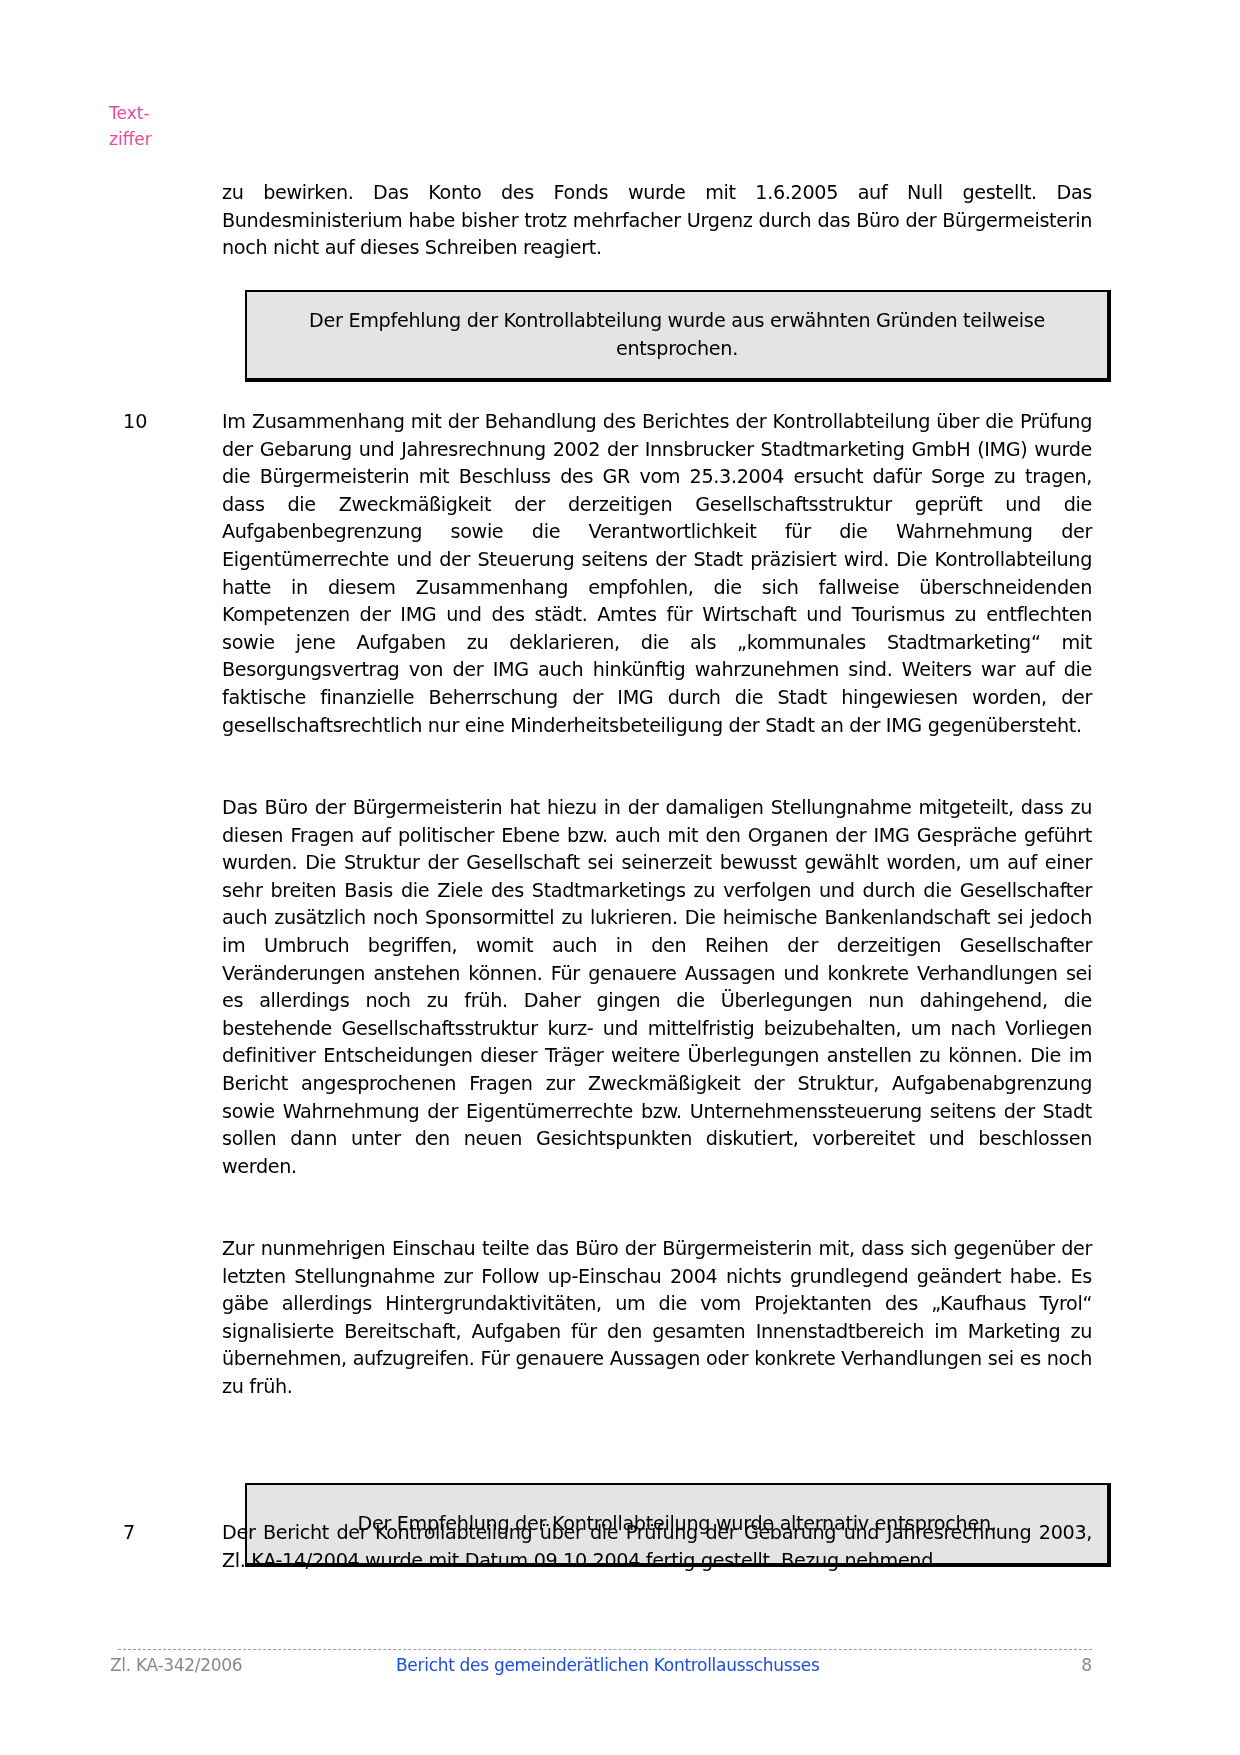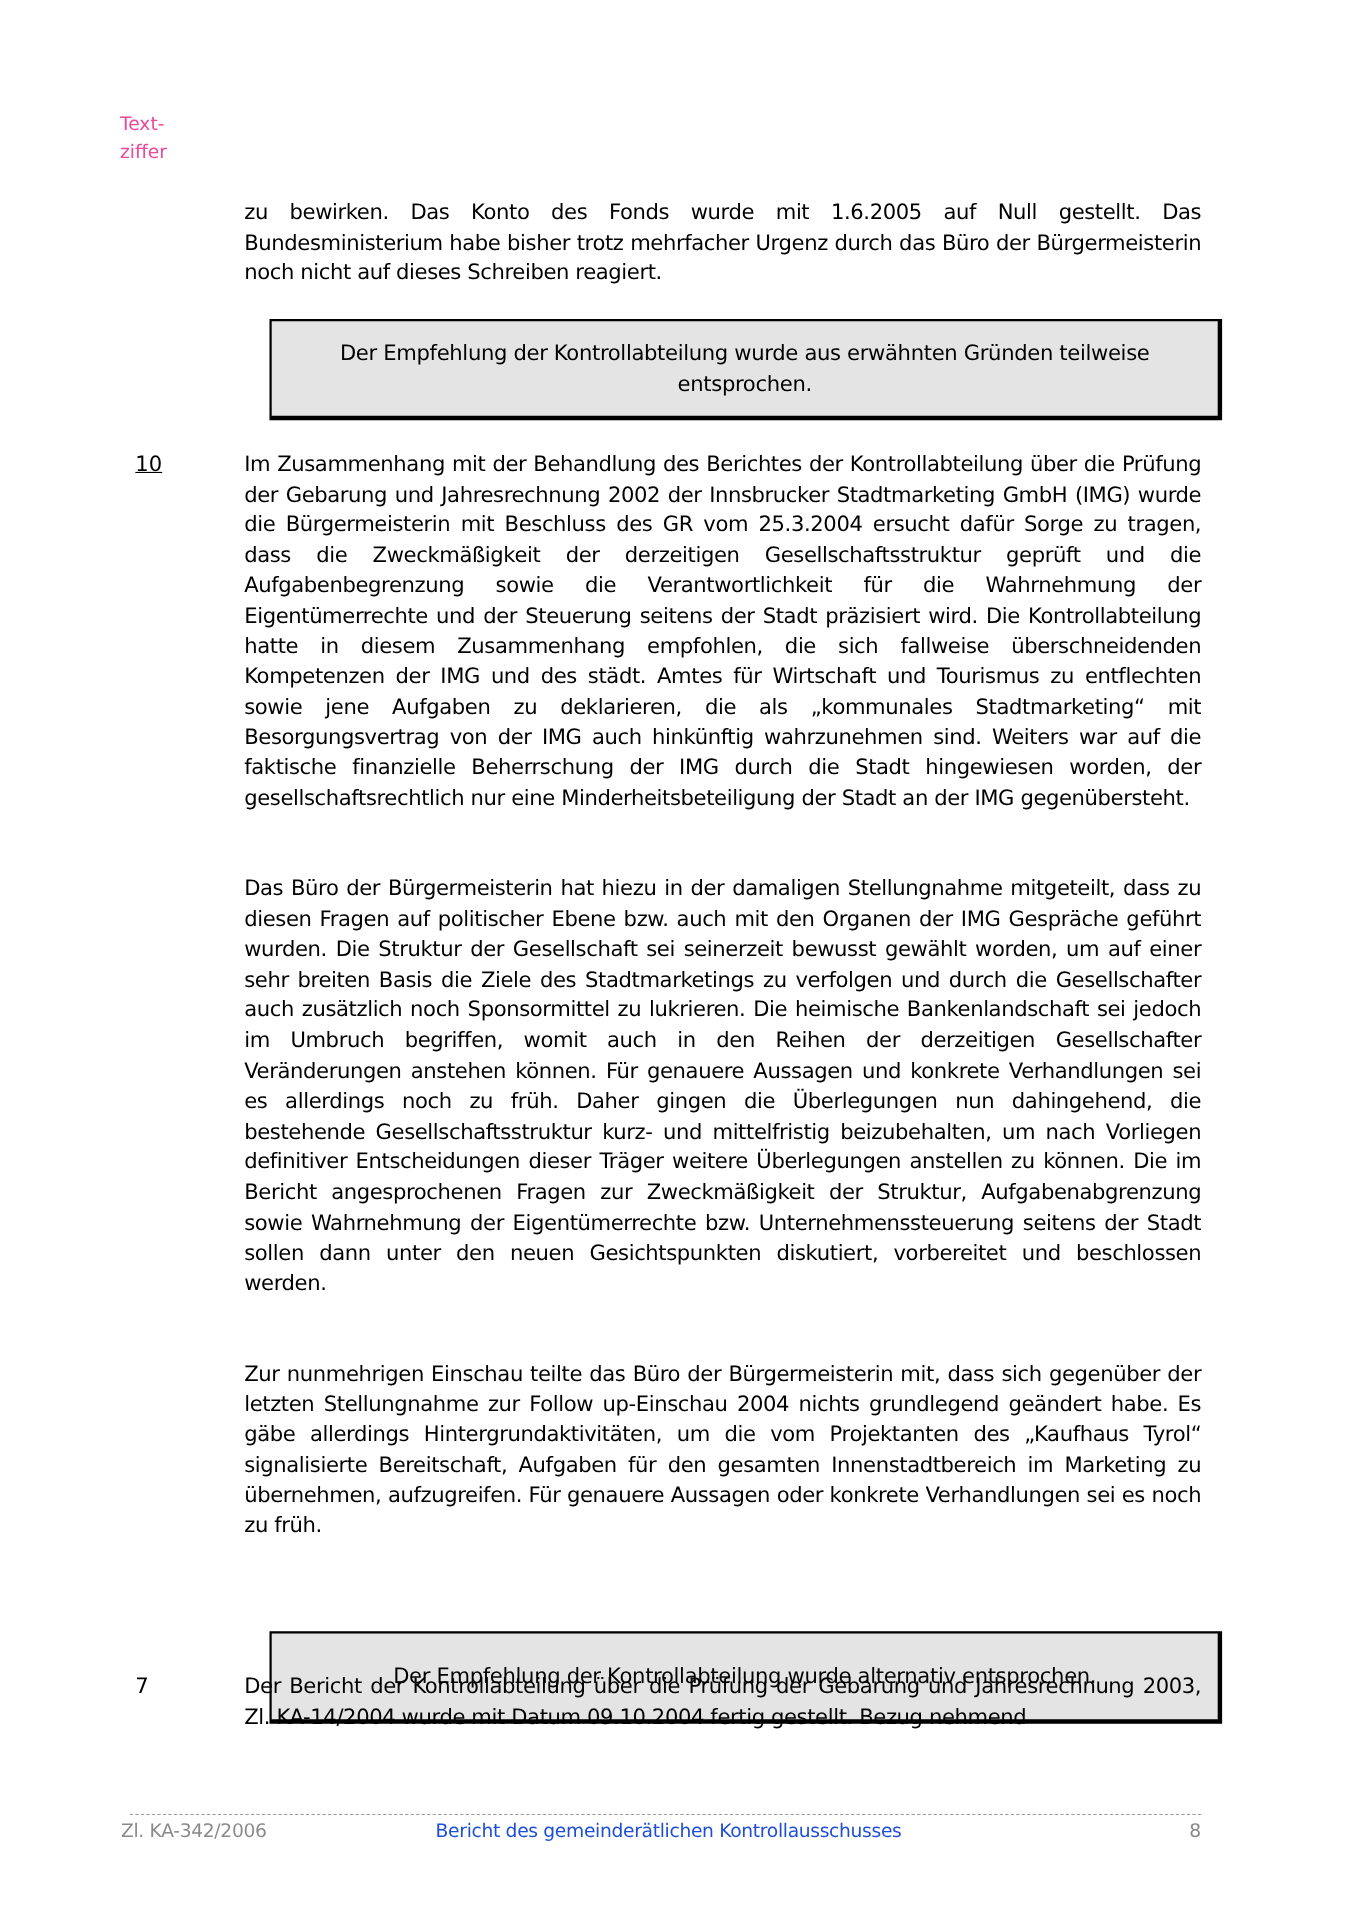--- a/index.html
+++ b/index.html
@@ -55,21 +55,21 @@
   <div>Text-</div>
   <div>ziffer</div>
 </div>
 
 <div class="para" style="top:179px;">zu bewirken. Das Konto des Fonds wurde mit 1.6.2005 auf Null gestellt. Das Bundesministerium habe bisher trotz mehrfacher Urgenz durch das Büro der Bürgermeisterin noch nicht auf dieses Schreiben reagiert.</div>
 
 <div class="box" style="top:290px; height:92px;">
   <span>Der Empfehlung der Kontrollabteilung wurde aus erwähnten Gründen teilweise entsprochen.</span>
 </div>
 
-<div class="tz" style="top:408px;text-decoration:underline;">10</div>
+<div class="tz" style="top:408px;">10</div>
 <div class="para" style="top:408px;">Im Zusammenhang mit der Behandlung des Berichtes der Kontrollabteilung über die Prüfung der Gebarung und Jahresrechnung 2002 der Innsbrucker Stadtmarketing GmbH (IMG) wurde die Bürgermeisterin mit Beschluss des GR vom 25.3.2004 ersucht dafür Sorge zu tragen, dass die Zweckmäßigkeit der derzeitigen Gesellschaftsstruktur geprüft und die Aufgabenbegrenzung sowie die Verantwortlichkeit für die Wahrnehmung der Eigentümerrechte und der Steuerung seitens der Stadt präzisiert wird. Die Kontrollabteilung hatte in diesem Zusammenhang empfohlen, die sich fallweise überschneidenden Kompetenzen der IMG und des städt. Amtes für Wirtschaft und Tourismus zu entflechten sowie jene Aufgaben zu deklarieren, die als „kommunales Stadtmarketing“ mit Besorgungsvertrag von der IMG auch hinkünftig wahrzunehmen sind. Weiters war auf die faktische finanzielle Beherrschung der IMG durch die Stadt hingewiesen worden, der gesellschaftsrechtlich nur eine Minderheitsbeteiligung der Stadt an der IMG gegenübersteht.</div>
 <div class="para" style="top:794px;">Das Büro der Bürgermeisterin hat hiezu in der damaligen Stellungnahme mitgeteilt, dass zu diesen Fragen auf politischer Ebene bzw. auch mit den Organen der IMG Gespräche geführt wurden. Die Struktur der Gesellschaft sei seinerzeit bewusst gewählt worden, um auf einer sehr breiten Basis die Ziele des Stadtmarketings zu verfolgen und durch die Gesellschafter auch zusätzlich noch Sponsormittel zu lukrieren. Die heimische Bankenlandschaft sei jedoch im Umbruch begriffen, womit auch in den Reihen der derzeitigen Gesellschafter Veränderungen anstehen können. Für genauere Aussagen und konkrete Verhandlungen sei es allerdings noch zu früh. Daher gingen die Überlegungen nun dahingehend, die bestehende Gesellschaftsstruktur kurz- und mittelfristig beizubehalten, um nach Vorliegen definitiver Entscheidungen dieser Träger weitere Überlegungen anstellen zu können. Die im Bericht angesprochenen Fragen zur Zweckmäßigkeit der Struktur, Aufgabenabgrenzung sowie Wahrnehmung der Eigentümerrechte bzw. Unternehmenssteuerung seitens der Stadt sollen dann unter den neuen Gesichtspunkten diskutiert, vorbereitet und beschlossen werden.</div>
 <div class="para" style="top:1235px;">Zur nunmehrigen Einschau teilte das Büro der Bürgermeisterin mit, dass sich gegenüber der letzten Stellungnahme zur Follow up-Einschau 2004 nichts grundlegend geändert habe. Es gäbe allerdings Hintergrundaktivitäten, um die vom Projektanten des „Kaufhaus Tyrol“ signalisierte Bereitschaft, Aufgaben für den gesamten Innenstadtbereich im Marketing zu übernehmen, aufzugreifen. Für genauere Aussagen oder konkrete Verhandlungen sei es noch zu früh.</div>
 
 <div class="box" style="top:1483px; height:84px;">
   <span>Der Empfehlung der Kontrollabteilung wurde alternativ entsprochen.</span>
 </div>
 
 <div class="tz" style="top:1519px;">7</div>
 <div class="para" style="top:1519px;">Der Bericht der Kontrollabteilung über die Prüfung der Gebarung und Jahresrechnung 2003, Zl. KA-14/2004 wurde mit Datum 09.10.2004 fertig gestellt. Bezug nehmend</div>

